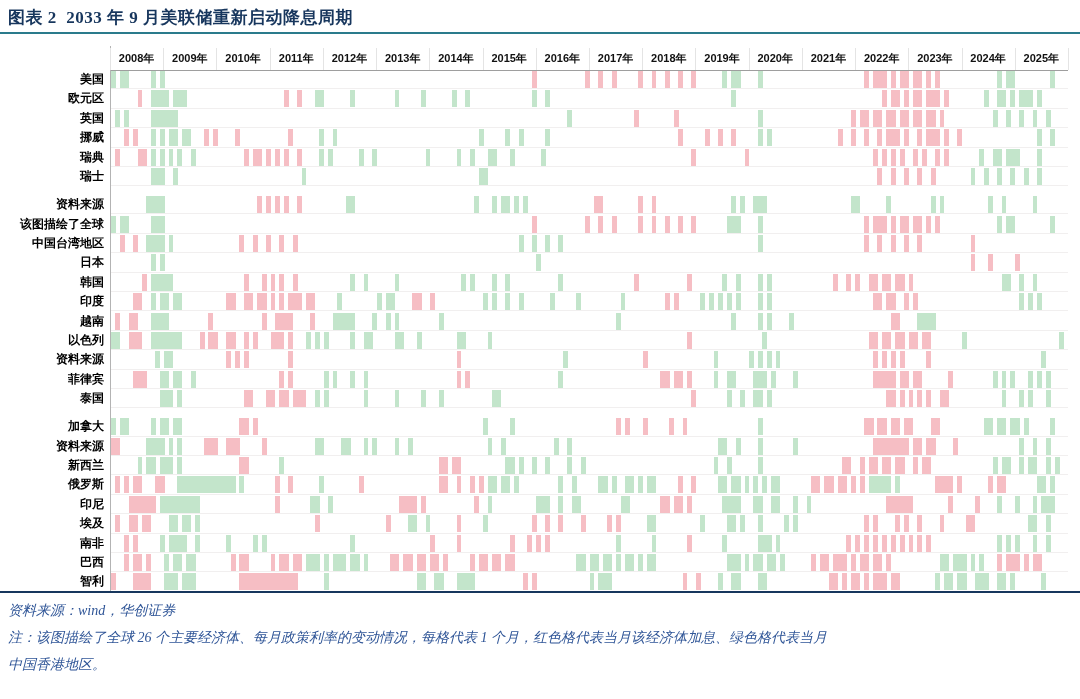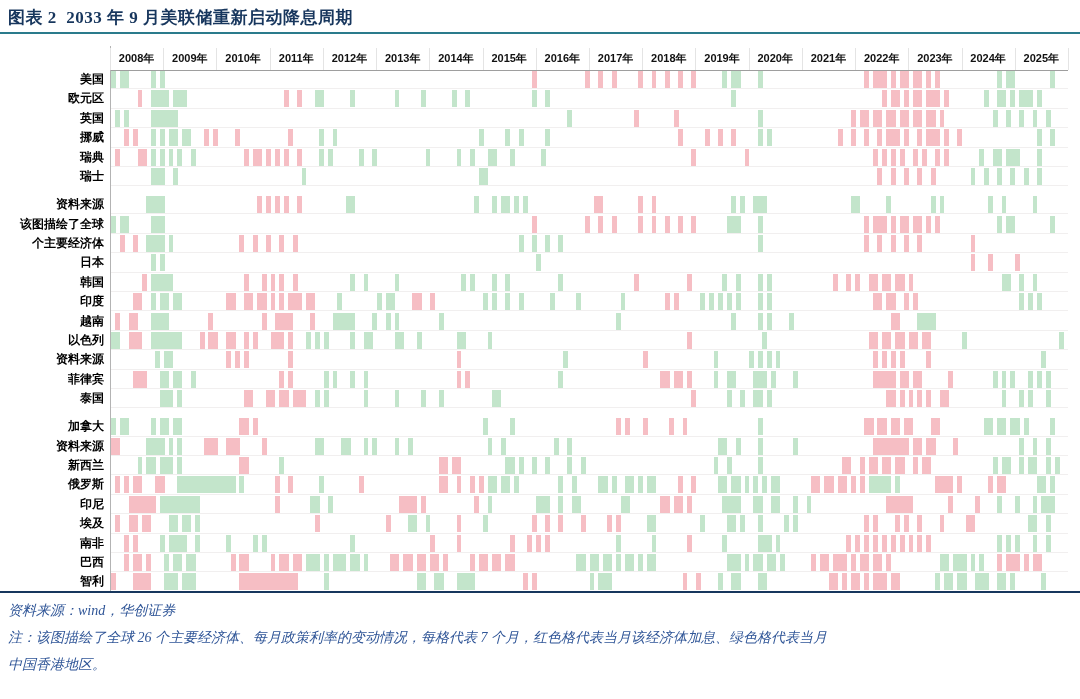--- a/index.html
+++ b/index.html
@@ -65,21 +65,21 @@
   <div class="axis-left"></div>
   <div class="labels">
       <div class="rowlabel" style="top: 0px;">美国</div>
       <div class="rowlabel" style="top: 19.4px;">欧元区</div>
       <div class="rowlabel" style="top: 38.8px;">英国</div>
       <div class="rowlabel" style="top: 58.2px;">挪威</div>
       <div class="rowlabel" style="top: 77.6px;">瑞典</div>
       <div class="rowlabel" style="top: 97px;">瑞士</div>
       <div class="rowlabel" style="top: 125.1px;">资料来源</div>
       <div class="rowlabel" style="top: 144.5px;">该图描绘了全球</div>
-      <div class="rowlabel" style="top: 163.9px;">个主要经济体</div>
+      <div class="rowlabel" style="top: 163.9px;">中国台湾地区</div>
       <div class="rowlabel" style="top: 183.3px;">日本</div>
       <div class="rowlabel" style="top: 202.7px;">韩国</div>
       <div class="rowlabel" style="top: 222.1px;">印度</div>
       <div class="rowlabel" style="top: 241.5px;">越南</div>
       <div class="rowlabel" style="top: 260.9px;">以色列</div>
       <div class="rowlabel" style="top: 280.3px;">资料来源</div>
       <div class="rowlabel" style="top: 299.7px;">菲律宾</div>
       <div class="rowlabel" style="top: 319.1px;">泰国</div>
       <div class="rowlabel" style="top: 347.2px;">加拿大</div>
       <div class="rowlabel" style="top: 366.6px;">资料来源</div>
@@ -1256,14 +1256,14 @@
     <div class="ysep" style="left: 748.667px;"></div>
     <div class="ysep" style="left: 801.889px;"></div>
     <div class="ysep" style="left: 855.111px;"></div>
     <div class="ysep" style="left: 908.333px;"></div>
     <div class="ysep" style="left: 961.556px;"></div>
     <div class="ysep" style="left: 1014.78px;"></div>
     <div class="ysep" style="left: 1068px;"></div>
   </div>
 
 <div class="footer-text" style="top:602px;">资料来源：wind，华创证券</div>
-<div class="footer-text" style="top:629px;">注：该图描绘了全球 26 个主要经济体、每月政策利率的变动情况，每格代表 7 个月，红色格代表当月该经济体加息、绿色格代表当月</div>
+<div class="footer-text" style="top:629px;">注：该图描绘了全球 26 个主要经济体、每月政策利率的变动情况，每格代表 1 个月，红色格代表当月该经济体加息、绿色格代表当月</div>
 <div class="footer-text" style="top:656px;">中国香港地区。</div>
 
 </body></html>

